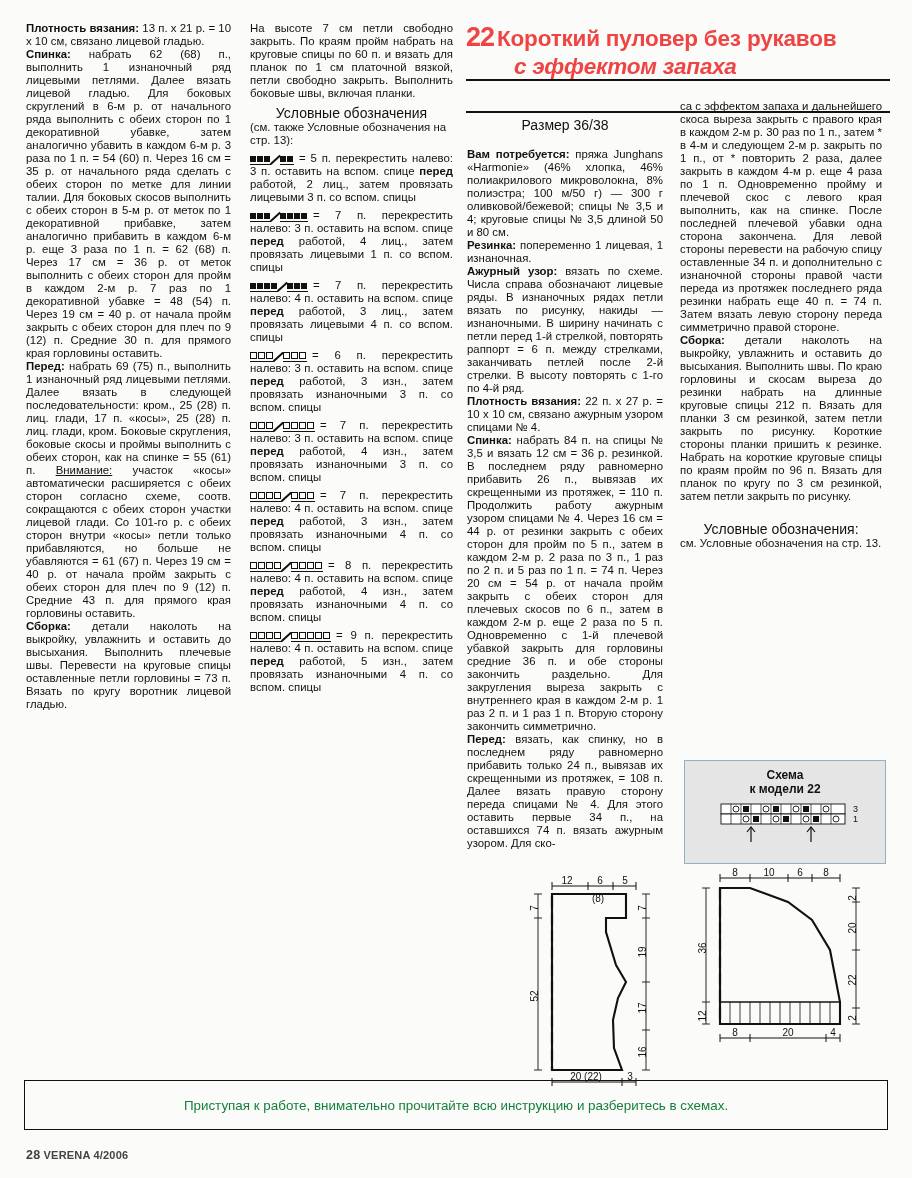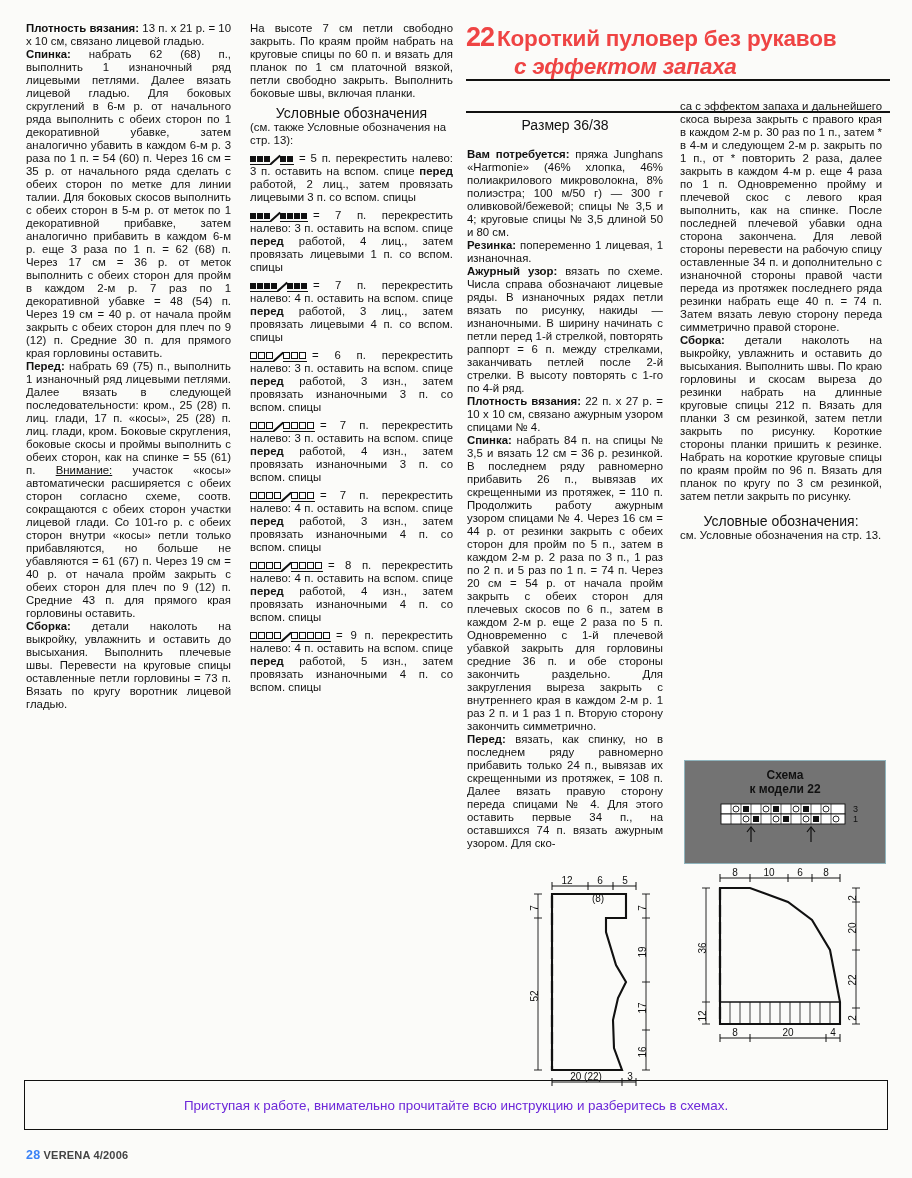--- a/index.html
+++ b/index.html
@@ -150,21 +150,21 @@
   }
   .schem-svg { display: block; }
 
   
   .chartbox {
     position: absolute;
     left: 684px;
     top: 760px;
     width: 200px;
     height: 102px;
-    background: #737373;
+    background: #e5e5e5;
     border: 1px solid #8fb4bd;
   }
   .chart-title {
     text-align: center;
     font-weight: bold;
     font-size: 12px;
     line-height: 14px;
     padding-top: 7px;
     color: #111;
   }
@@ -176,32 +176,32 @@
     top: 1080px;
     width: 862px;
     height: 48px;
     border: 1.5px solid #111;
     display: flex;
     align-items: center;
     justify-content: center;
   }
   .banner-text {
     font-size: 13.4px;
-    color: #6d28d9;
+    color: #15803d;
   }
   .folio {
     position: absolute;
     left: 26px;
     top: 1148px;
     font-size: 11px;
     font-weight: bold;
     color: #444;
     letter-spacing: 0.2px;
   }
-  .folio .pg { font-size: 12.5px; color: #3b82f6; }
+  .folio .pg { font-size: 12.5px; color: #404040; }
 </style>
 </head>
 <body>
 
 <div class="page">
 
   <div class="title-block">
     <div class="title-rule r1"></div>
     <div class="title-rule r2"></div>
     <div class="title-line1"><span class="title-num">22</span><span>Короткий пуловер без рукавов</span></div>
@@ -395,21 +395,21 @@
     <p><b>Резинка:</b><span> попеременно 1 лицевая, 1 изнаночная.</span></p>
     <p><b>Ажурный узор:</b><span> вязать по схеме. Числа справа обозначают лицевые ряды. В изнаночных рядах петли вязать по рисунку, накиды — изнаночными. В ширину начинать с петли перед 1-й стрелкой, повторять раппорт = 6 п. между стрелками, заканчивать петлей после 2-й стрелки. В высоту повторять с 1-го по 4-й ряд.</span></p>
     <p><b>Плотность вязания:</b><span> 22 п. х 27 р. = 10 х 10 см, связано ажурным узором спицами № 4.</span></p>
     <p><b>Спинка:</b><span> набрать 84 п. на спицы № 3,5 и вязать 12 см = 36 р. резинкой. В последнем ряду равномерно прибавить 26 п., вывязав их скрещенными из протяжек, = 110 п. Продолжить работу ажурным узором спицами № 4. Через 16 см = 44 р. от резинки закрыть с обеих сторон для пройм по 5 п., затем в каждом 2-м р. 2 раза по 3 п., 1 раз по 2 п. и 5 раз по 1 п. = 74 п. Через 20 см = 54 р. от начала пройм закрыть с обеих сторон для плечевых скосов по 6 п., затем в каждом 2-м р. еще 2 раза по 5 п. Одновременно с 1-й плечевой убавкой закрыть для горловины средние 36 п. и обе стороны закончить раздельно. Для закругления выреза закрыть с внутреннего края в каждом 2-м р. 1 раз 2 п. и 1 раз 1 п. Вторую сторону закончить симметрично.</span></p>
     <p><b>Перед:</b><span> вязать, как спинку, но в последнем ряду равномерно прибавить только 24 п., вывязав их скрещенными из протяжек, = 108 п. Далее вязать правую сторону переда спицами № 4. Для этого оставить первые 34 п., на оставшихся 74 п. вязать ажурным узором. Для ско-</span></p>
   </div>
 
   <div class="col" id="col4">
     <p>са с эффектом запаха и дальнейшего скоса выреза закрыть с правого края в каждом 2-м р. 30 раз по 1 п., затем * в 4-м и следующем 2-м р. закрыть по 1 п., от * повторить 2 раза, далее закрыть в каждом 4-м р. еще 4 раза по 1 п. Одновременно пройму и плечевой скос с левого края выполнить, как на спинке. После последней плечевой убавки одна сторона закончена. Для левой стороны перевести на рабочую спицу оставленные 34 п. и дополнительно с изнаночной стороны правой части переда из протяжек последнего ряда резинки набрать еще 40 п. = 74 п. Затем вязать левую сторону переда симметрично правой стороне.</p>
     <p><b>Сборка:</b><span> детали наколоть на выкройку, увлажнить и оставить до высыхания. Выполнить швы. По краю горловины и скосам выреза до резинки набрать на длинные круговые спицы 212 п. Вязать для планки 3 см резинкой, затем петли закрыть по рисунку. Короткие стороны планки пришить к резинке. Набрать на короткие круговые спицы по краям пройм по 96 п. Вязать для планок по кругу по 3 см резинкой, затем петли закрыть по рисунку.</span></p>
-    <div class="sec-head" style="margin-top:12px">Условные обозначения:</div>
+    <div class="sec-head" style="margin-top:20px">Условные обозначения:</div>
     <p class="sub-note">см. Условные обозначения на стр. 13.</p>
   </div>
 
   <div class="chartbox">
     <div class="chart-title">
       <div>Схема</div>
       <div>к модели 22</div>
     </div>
     <svg width="198" height="48" viewBox="0 0 198 48" style="display:block;margin-top:2px">
       <g stroke="#111" stroke-width="0.9" fill="#fff">

